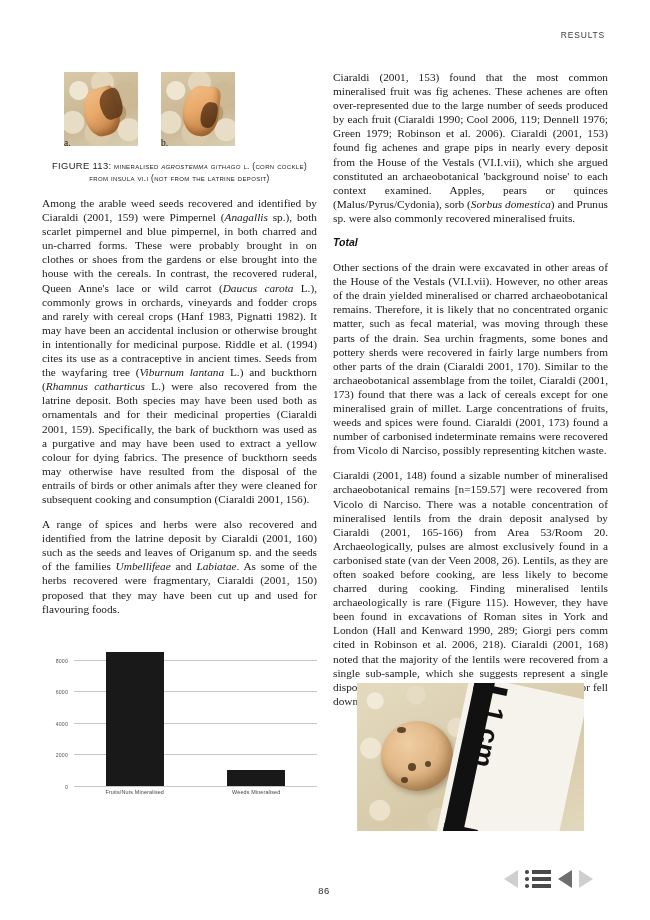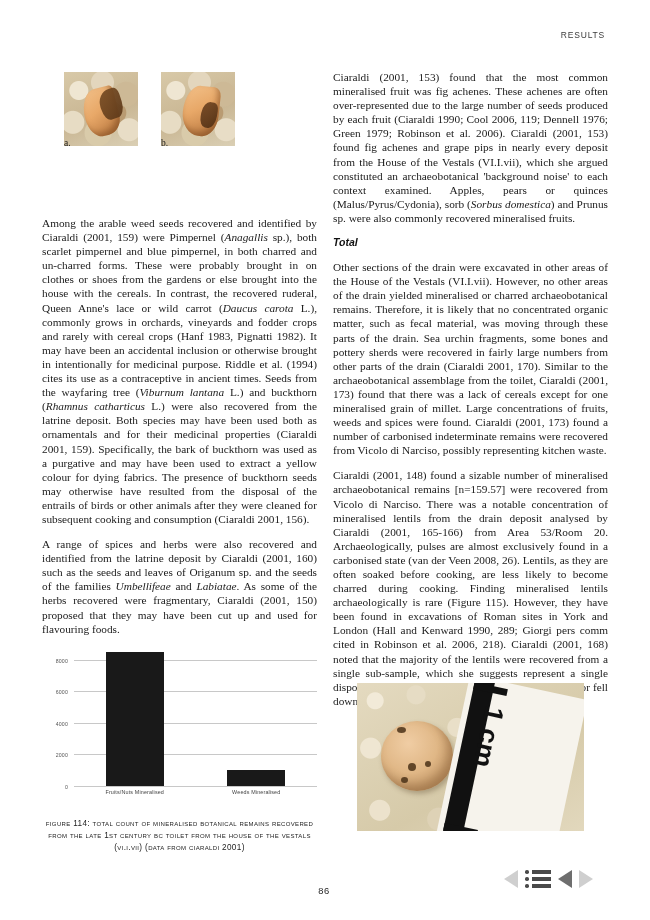--- a/index.html
+++ b/index.html
@@ -350,23 +350,26 @@
         <div class="seed seed-a"></div>
         <div class="seed-a-dark"></div>
       </div>
       <div class="micro micro-b">
         <div class="seed seed-b"></div>
         <div class="seed-b-dark"></div>
       </div>
       <div class="micro-label label-a">a.</div>
       <div class="micro-label label-b">b.</div>
     </div>
-  </div>
-
-  <div class="col col-left" style="top:216px;">
+    <div class="caption fig113-cap">
+      <span class="up">Figure 113:</span><span> Mineralised </span><em>Agrostemma githago</em><span> L. (corn cockle) from Insula VI.I (not from the latrine deposit)</span>
+    </div>
+  </div>
+
+  <div class="col col-left" style="top:196px;">
     <p class="body" id="lp1"><span>Among the arable weed seeds recovered and identified by Ciaraldi (2001, 159) were Pimpernel (</span><span class="it">Anagallis</span><span> sp.), both scarlet pimpernel and blue pimpernel, in both charred and un-charred forms. These were probably brought in on clothes or shoes from the gardens or else brought into the house with the cereals. In contrast, the recovered ruderal, Queen Anne's lace or wild carrot (</span><span class="it">Daucus carota</span><span> L.), commonly grows in orchards, vineyards and fodder crops and rarely with cereal crops (Hanf 1983, Pignatti 1982). It may have been an accidental inclusion or otherwise brought in intentionally for medicinal purpose. Riddle et al. (1994) cites its use as a contraceptive in ancient times. Seeds from the wayfaring tree (</span><span class="it">Viburnum lantana</span><span> L.) and buckthorn (</span><span class="it">Rhamnus catharticus</span><span> L.) were also recovered from the latrine deposit. Both species may have been used both as ornamentals and for their medicinal properties (Ciaraldi 2001, 159). Specifically, the bark of buckthorn was used as a purgative and may have been used to extract a yellow colour for dying fabrics. The presence of buckthorn seeds may otherwise have resulted from the disposal of the entrails of birds or other animals after they were cleaned for subsequent cooking and consumption (Ciaraldi 2001, 156).</span></p>
     <p class="body" id="lp2"><span>A range of spices and herbs were also recovered and identified from the latrine deposit by Ciaraldi (2001, 160) such as the seeds and leaves of Origanum sp. and the seeds of the families </span><span class="it">Umbellifeae</span><span> and </span><span class="it">Labiatae</span><span>. As some of the herbs recovered were fragmentary, Ciaraldi (2001, 150) proposed that they may have been cut up and used for flavouring foods.</span></p>
   </div>
 
   <div class="col col-right">
     <p class="body" id="rp1"><span>Ciaraldi (2001, 153) found that the most common mineralised fruit was fig achenes. These achenes are often over-represented due to the large number of seeds produced by each fruit (Ciaraldi 1990; Cool 2006, 119; Dennell 1976; Green 1979; Robinson et al. 2006). Ciaraldi (2001, 153) found fig achenes and grape pips in nearly every deposit from the House of the Vestals (VI.I.vii), which she argued constituted an archaeobotanical 'background noise' to each context examined. Apples, pears or quinces (Malus/Pyrus/Cydonia), sorb (</span><span class="it">Sorbus domestica</span><span>) and Prunus sp. were also commonly recovered mineralised fruits.</span></p>
     <h3 class="section-head">Total</h3>
     <p class="body" id="rp2"><span>Other sections of the drain were excavated in other areas of the House of the Vestals (VI.I.vii). However, no other areas of the drain yielded mineralised or charred archaeobotanical remains. Therefore, it is likely that no concentrated organic matter, such as fecal material, was moving through these parts of the drain. Sea urchin fragments, some bones and pottery sherds were recovered in fairly large numbers from other parts of the drain (Ciaraldi 2001, 170). Similar to the archaeobotanical assemblage from the toilet, Ciaraldi (2001, 173) found that there was a lack of cereals except for one mineralised grain of millet. Large concentrations of fruits, weeds and spices were found. Ciaraldi (2001, 173) found a number of carbonised indeterminate remains were recovered from Vicolo di Narciso, possibly representing kitchen waste.</span></p>
     <p class="body" id="rp3"><span>Ciaraldi (2001, 148) found a sizable number of mineralised archaeobotanical remains [n=159.57] were recovered from Vicolo di Narciso. There was a notable concentration of mineralised lentils from the drain deposit analysed by Ciaraldi (2001, 165-166) from Area 53/Room 20. Archaeologically, pulses are almost exclusively found in a carbonised state (van der Veen 2008, 26). Lentils, as they are often soaked before cooking, are less likely to become charred during cooking. Finding mineralised lentils archaeologically is rare (Figure 115). However, they have been found in excavations of Roman sites in York and London (Hall and Kenward 1990, 289; Giorgi pers comm cited in Robinson et al. 2006, 218). Ciaraldi (2001, 168) noted that the majority of the lentils were recovered from a single sub-sample, which she suggests represent a single disposal event i.e. a few stray lentils were thrown into or fell down the drain.</span></p>
   </div>
@@ -386,21 +389,20 @@
           <div class="ytick" style="top: 15.7778px;">8000</div>
           <div class="bar" style="height: 134.111px; width: 24%; left: 13%; background: rgb(25, 25, 25);"></div>
           <div class="bar" style="height: 15.7778px; width: 24%; left: 63%; background: rgb(25, 25, 25);"></div>
         </div>
       <div class="axis-bottom"></div>
       <div class="xlabels" id="x-labels">
           <div class="xlabel" style="left: 0%; width: 50%;">Fruits/Nuts Mineralised</div>
           <div class="xlabel" style="left: 50%; width: 50%;">Weeds Mineralised</div>
         </div>
     </div>
-    <div class="caption fig114-cap">Figure 114: Total count of mineralised botanical remains recovered from the late 1st century BC toilet from the House of the Vestals (VI.I.vii) (data from Ciaraldi 2001)</div>
   </div>
 
   <div class="fig115">
     <div class="lentil-photo">
       <div class="lentil">
         <div class="pit" style="left:16px; top:6px; width:9px; height:6px;"></div>
         <div class="pit" style="left:27px; top:42px; width:8px; height:8px;"></div>
         <div class="pit" style="left:44px; top:40px; width:6px; height:6px;"></div>
         <div class="pit" style="left:20px; top:56px; width:7px; height:6px;"></div>
       </div>

